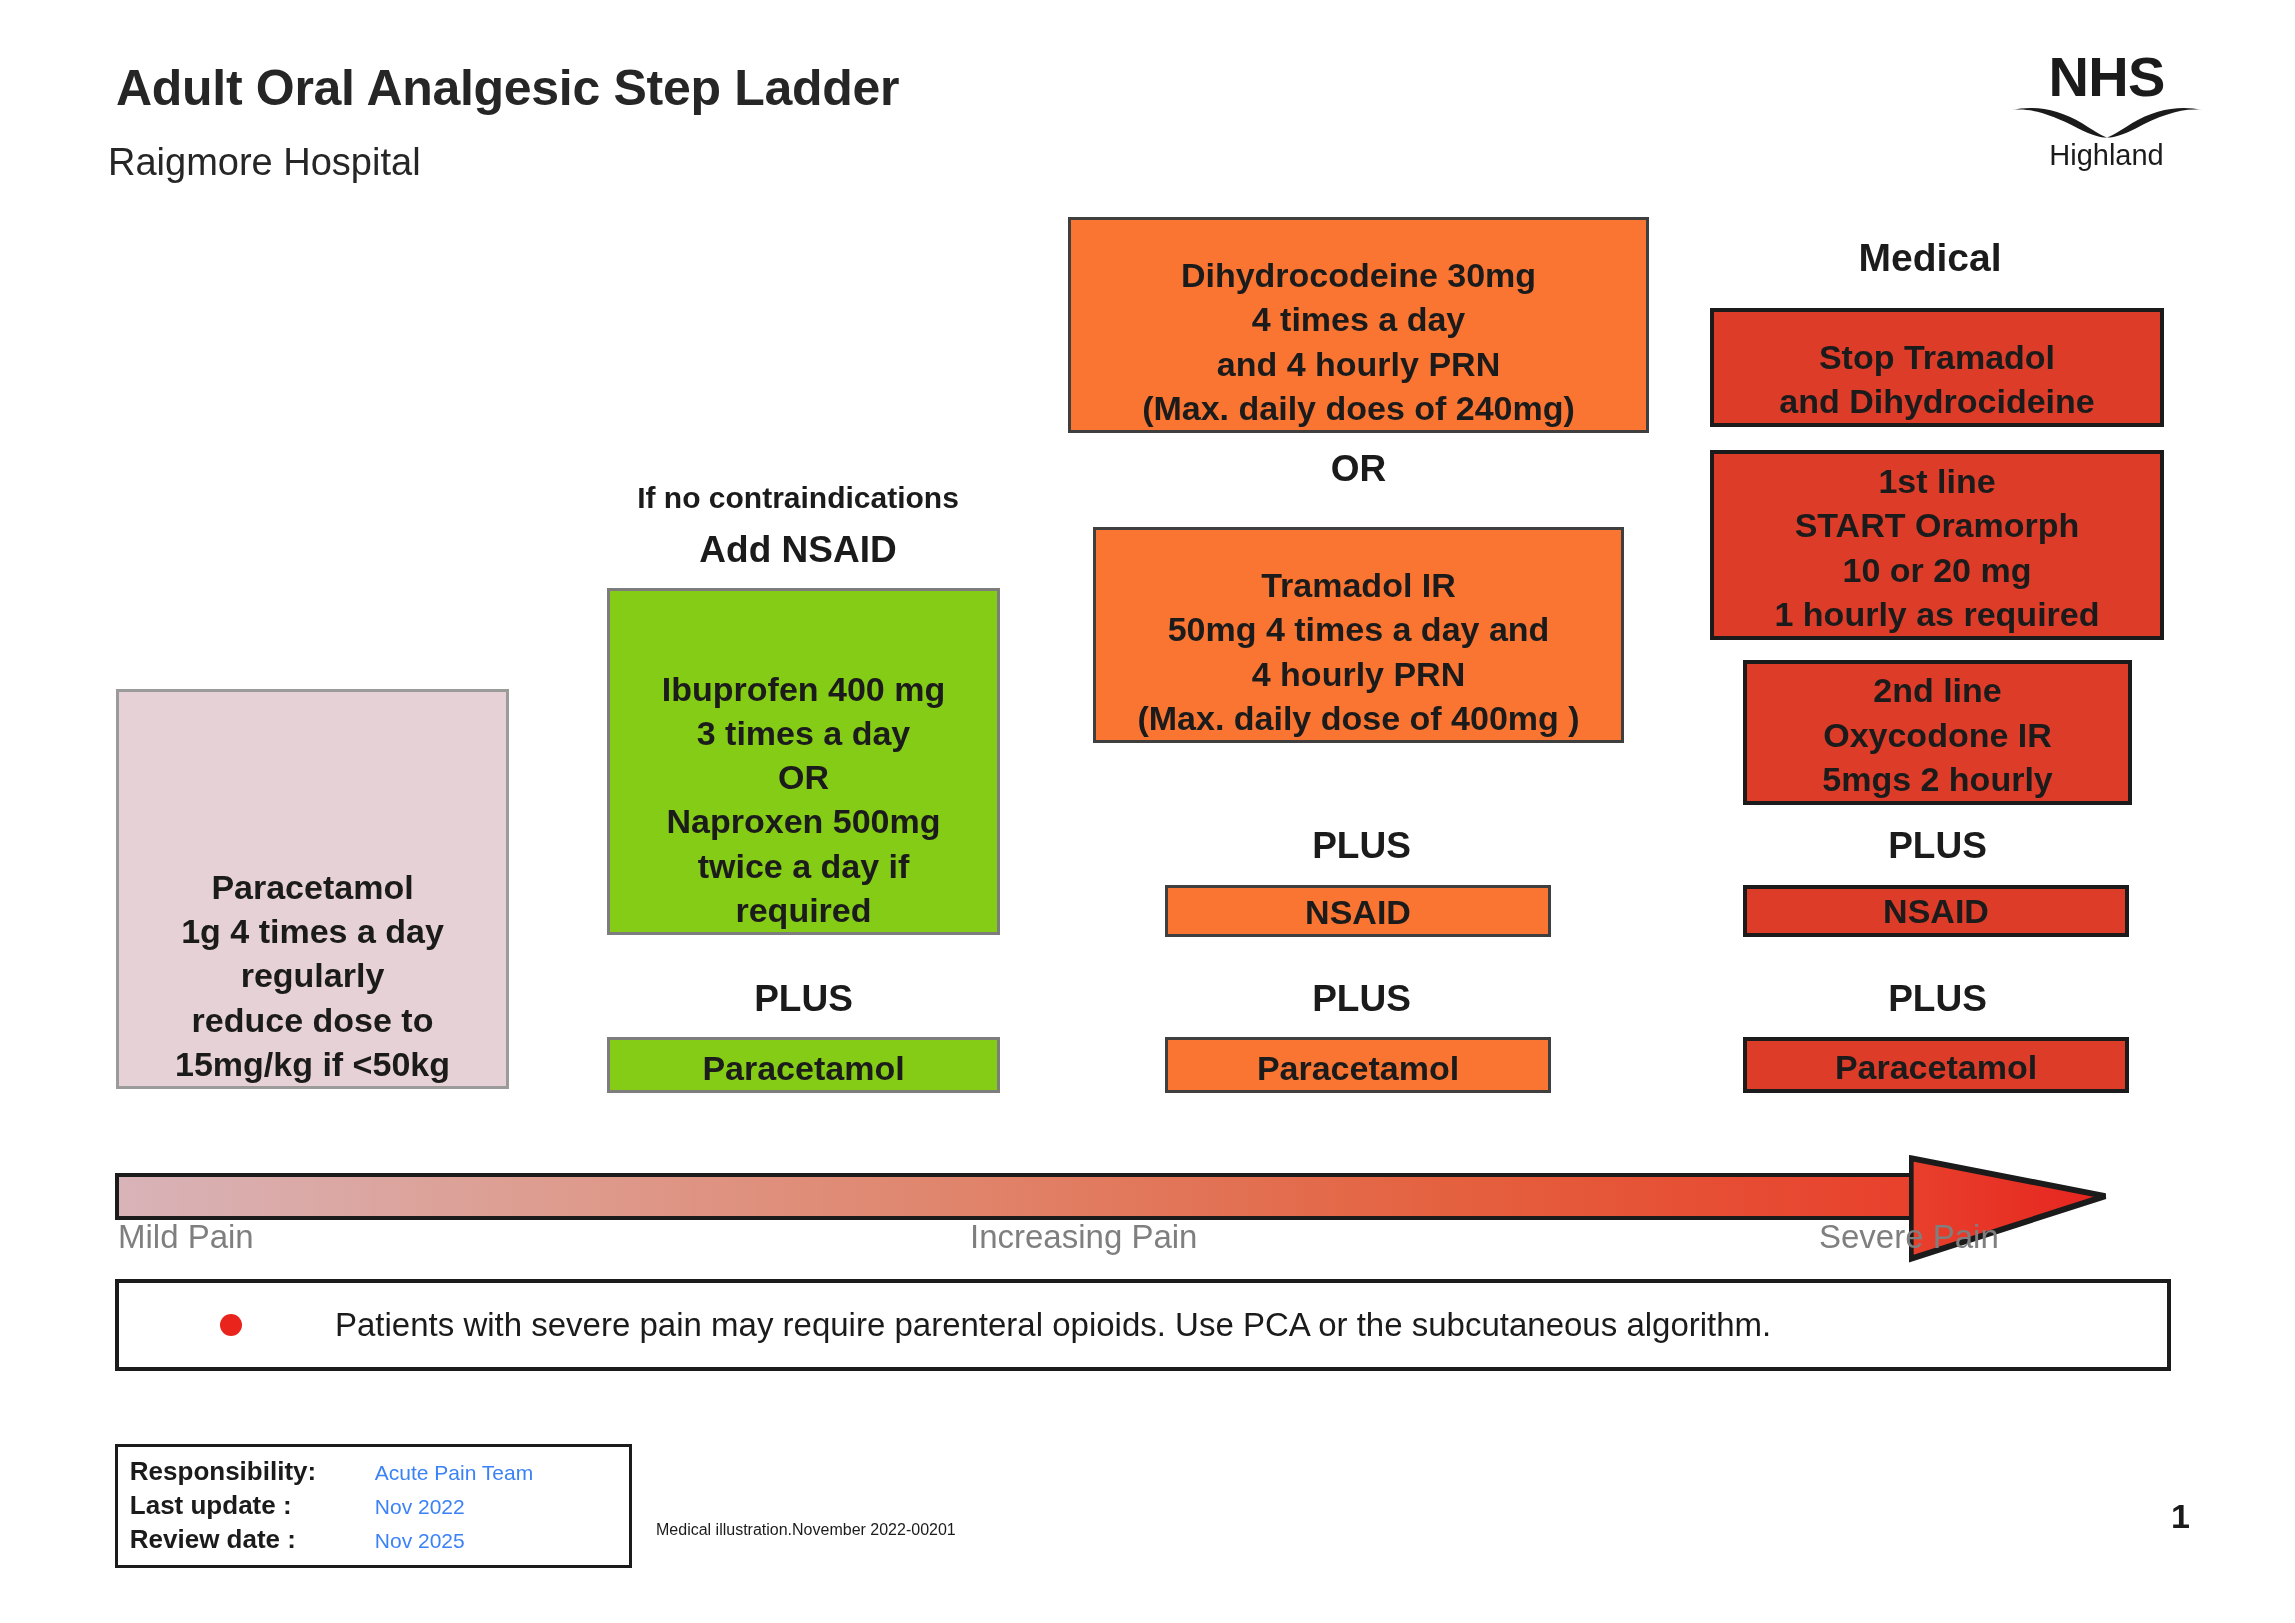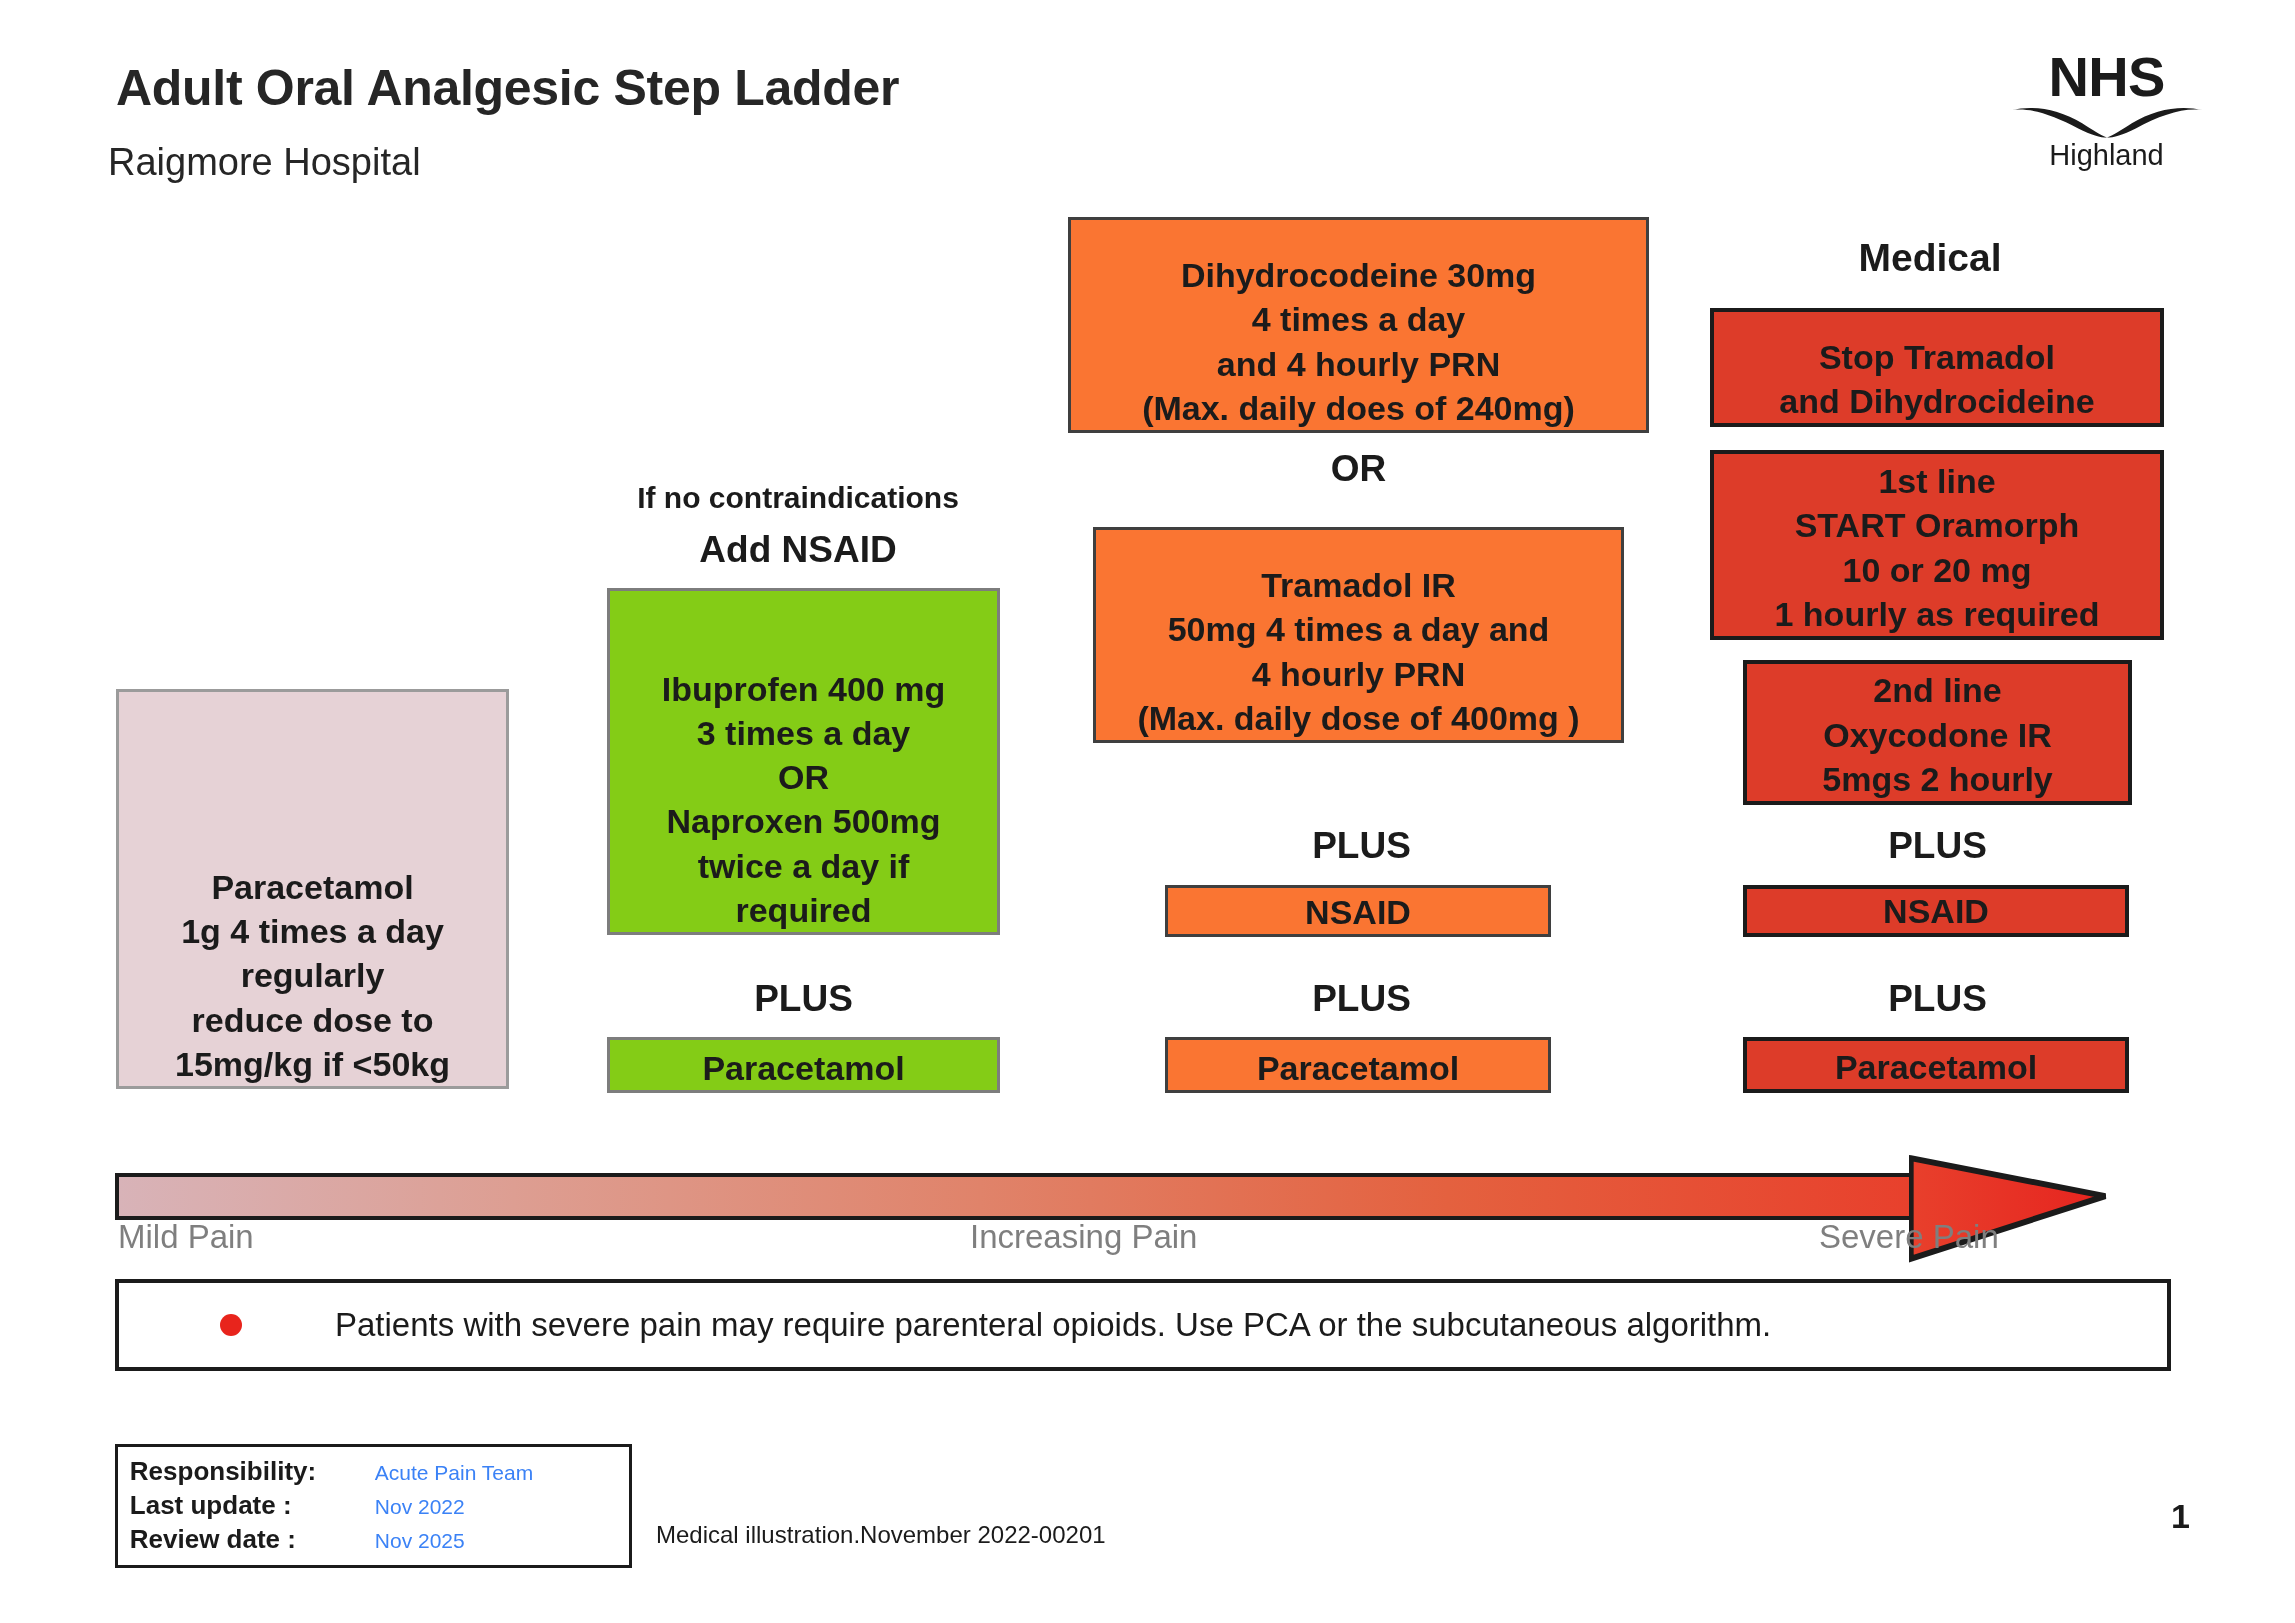--- a/index.html
+++ b/index.html
@@ -142,21 +142,21 @@
     background: #ffffff;
     padding: 9.2px 0 0 11.8px;
   }
   .meta-row { display: flex; align-items: baseline; height: 34px; }
   .meta-key   { width: 245px; font-size: 26px; font-weight: bold; color: #1b1b1b; white-space: nowrap; }
   .meta-value { font-size: 21px; color: #3b82f6; white-space: nowrap; }
 
   #illustration-credit {
     position: absolute;
     left: 656px; top: 1521px;
-    font-size: 24px;
+    font-size: 16px;
     color: #1b1b1b;
     white-space: nowrap;
   }
   #page-number {
     position: absolute;
     left: 2171px; top: 1497px;
     font-size: 34px;
     font-weight: bold;
     color: #1b1b1b;
   }

